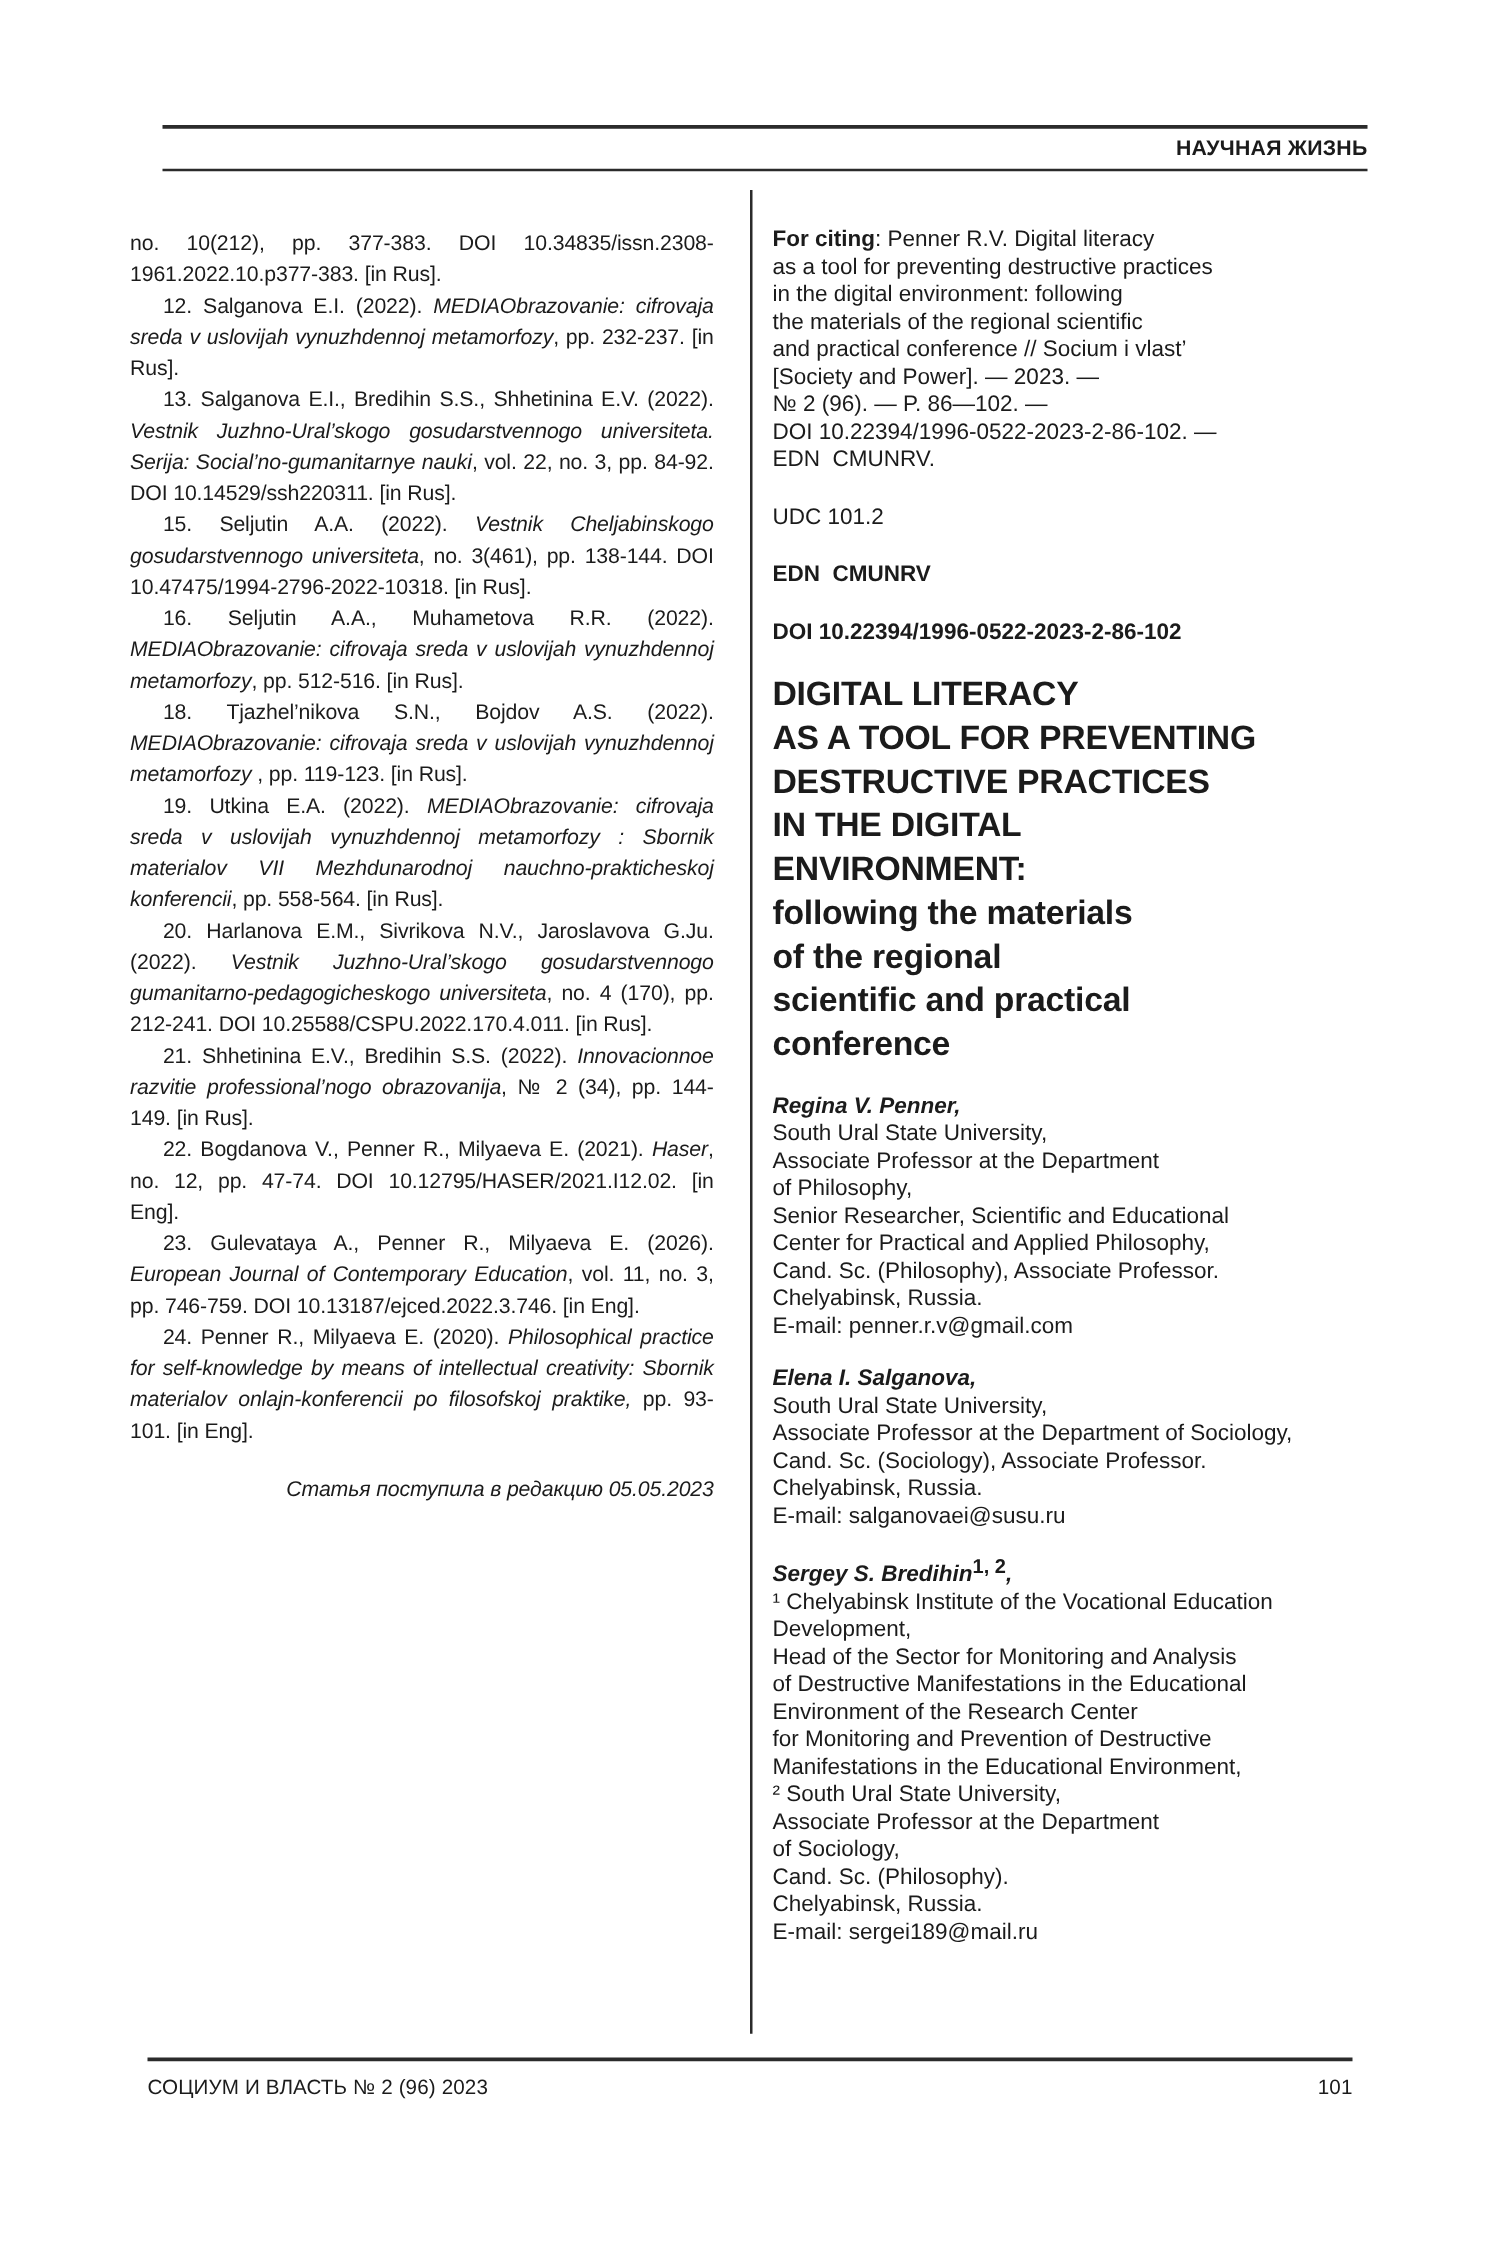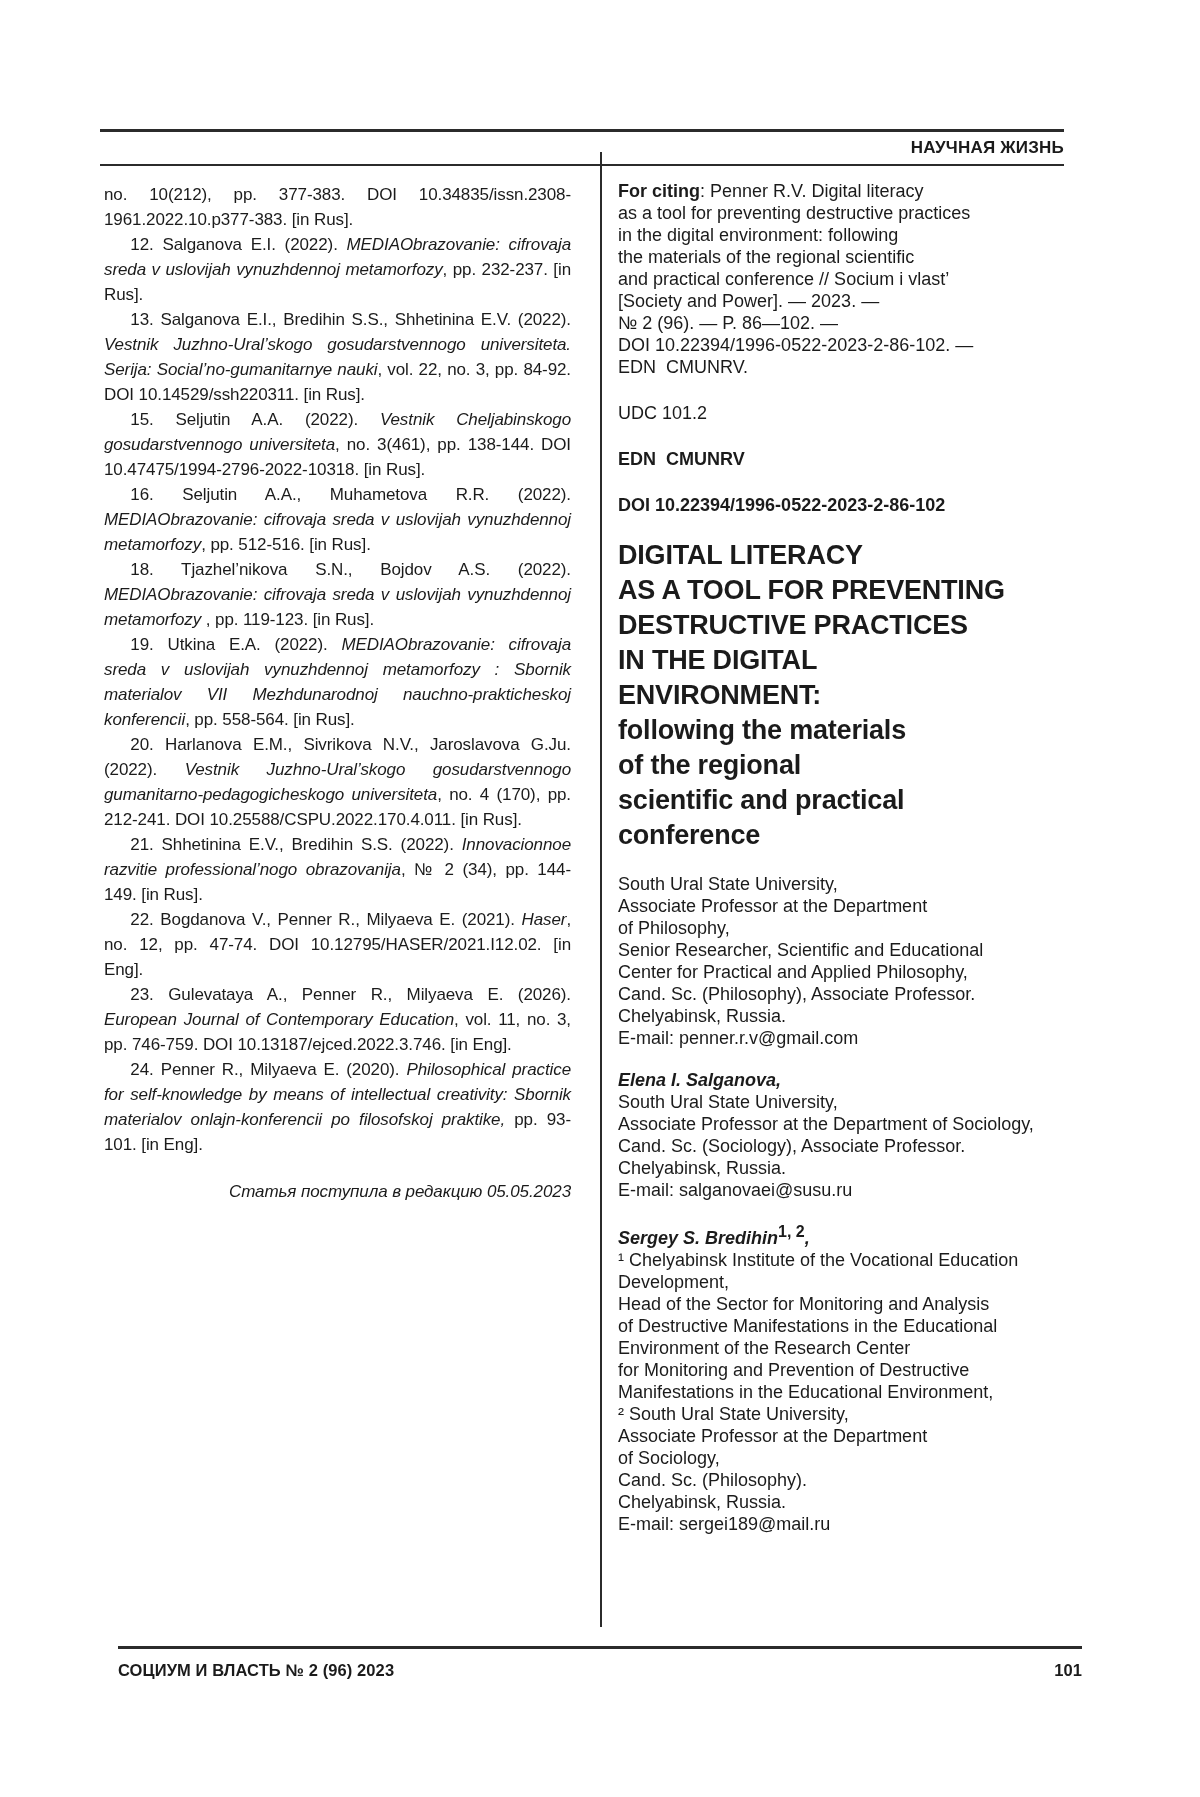--- a/index.html
+++ b/index.html
@@ -11,21 +11,21 @@
   .page{
     position:relative;
     width:1200px;height:1797px;
     background:var(--paper);
     color:var(--ink);
     font-family:"Liberation Sans","DejaVu Sans",sans-serif;
     overflow:hidden;
   }
   .rule{background:var(--rule);}
   
-  .header{position:absolute;left:100px;top:100px;width:964px;margin-top:29px;}
+  .header{position:absolute;left:130px;top:100px;width:964px;}
   .header .rule-top{height:3px;}
   .header .rule-bottom{height:2px;}
   .header-label{
     text-align:right;font-weight:bold;font-size:17px;line-height:32px;
     letter-spacing:0.2px;
   }
   
   .col-divider{position:absolute;left:600px;top:152px;width:2px;height:1475px;background:var(--rule);}
   
   .left-col{
@@ -54,21 +54,21 @@
   .author{margin-top:20px;}
   .author-name{margin:0;}
   .author-name strong em{font-weight:bold;font-style:italic;}
   .author-name sup{font-size:16px;font-weight:bold;}
   .author-lines{white-space:pre-wrap;}
   
   .footer-rule{position:absolute;left:118px;top:1646px;width:964px;height:3px;}
   .footer-row{
     position:absolute;left:118px;top:1661px;width:964px;
     display:flex;justify-content:space-between;
-    font-weight:bold;font-size:16.5px;letter-spacing:0.1px;
+    font-weight:normal;font-size:16.5px;letter-spacing:0.1px;
   }
 </style>
 </head>
 <body>
 
 <div class="page">
 
   <div class="header">
     <div class="rule rule-top"></div>
     <div class="header-label">НАУЧНАЯ ЖИЗНЬ</div>
@@ -112,20 +112,21 @@
 AS A TOOL FOR PREVENTING
 DESTRUCTIVE PRACTICES
 IN THE DIGITAL
 ENVIRONMENT:
 following the materials
 of the regional
 scientific and practical
 conference</h1>
     <div id="authors">
         <div class="author">
+          <p class="author-name"><strong><em>Regina V. Penner,</em></strong></p>
           <div class="author-lines">South Ural State University,
 Associate Professor at the Department
 of Philosophy,
 Senior Researcher, Scientific and Educational
 Center for Practical and Applied Philosophy,
 Cand. Sc. (Philosophy), Associate Professor.
 Chelyabinsk, Russia.
 E-mail: penner.r.v@gmail.com</div>
         </div>
         <div class="author">

